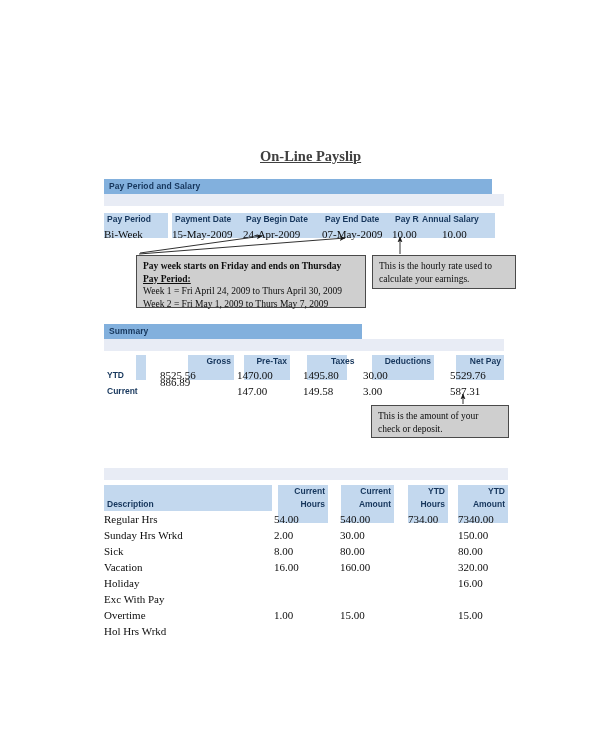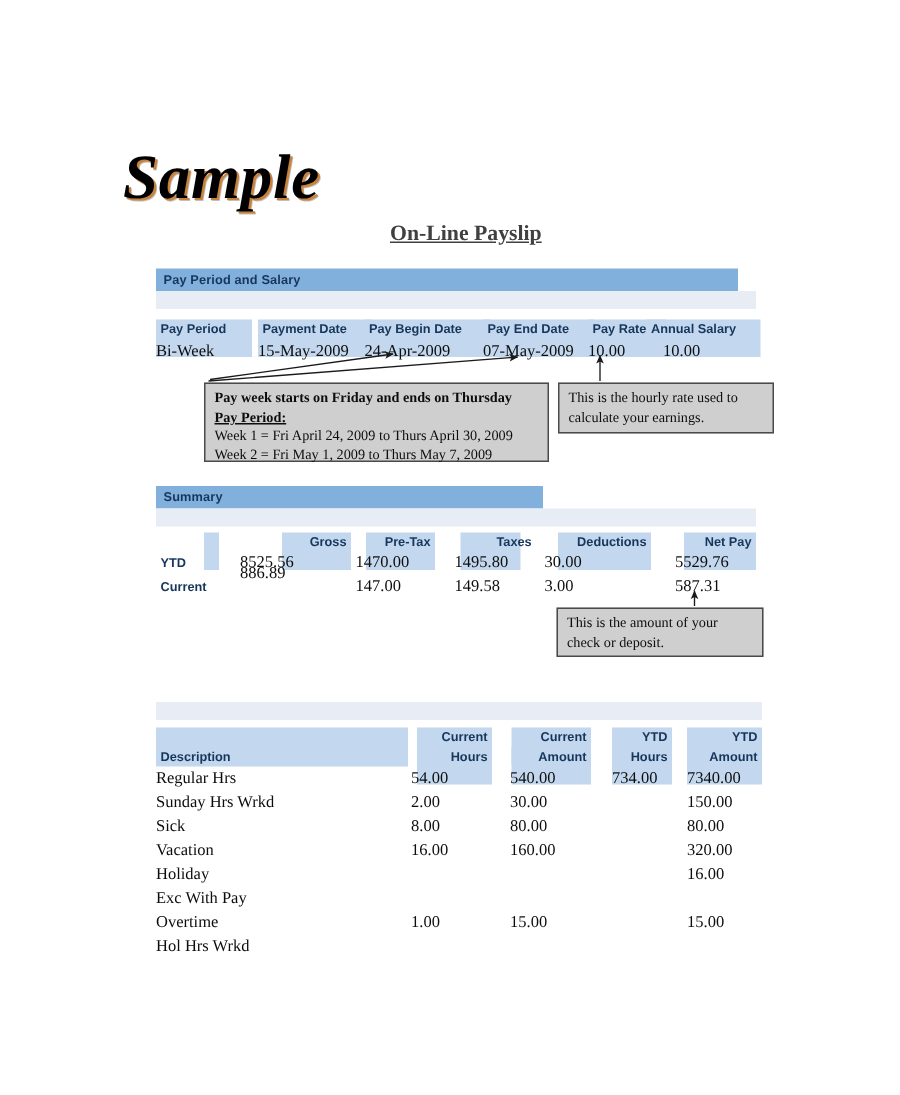--- a/index.html
+++ b/index.html
@@ -115,33 +115,32 @@
     left: 0; top: 0;
     width: 600px; height: 730px;
     pointer-events: none;
   }
 </style>
 </head>
 <body>
 
 <div class="page">
 
-  <div class="sample-title">Sample</div>
 
   <div class="doc-title">On-Line Payslip</div>
 
   <div class="section-bar" style="left:104px; top:179px; width:388px;">Pay Period and Salary</div>
   <div class="section-sub" style="left:104px; top:194px; width:400px;"></div>
 
   <div class="th l" style="left:104px; top:213px; width:64px;">Pay Period</div>
   <div class="th l" style="left:172px; top:213px; width:76px;">Payment Date</div>
   <div class="th l" style="left:243px; top:213px; width:84px;">Pay Begin Date</div>
   <div class="th l" style="left:322px; top:213px; width:74px;">Pay End Date</div>
   <div class="th l" style="left:392px; top:213px; width:52px;">Pay Rate</div>
-  <div class="th l" style="left:431px; top:213px; width:76px;">Annual Salary</div>
+  <div class="th l" style="left:419px; top:213px; width:76px;">Annual Salary</div>
 
   <div class="t" style="left:104px; top:228px;">Bi-Week</div>
   <div class="t" style="left:172px; top:228px;">15-May-2009</div>
   <div class="t" style="left:243px; top:228px;">24-Apr-2009</div>
   <div class="t" style="left:322px; top:228px;">07-May-2009</div>
   <div class="t" style="left:392px; top:228px;">10.00</div>
   <div class="t" style="left:442px; top:228px;">10.00</div>
 
   <div class="callout" style="left:136px; top:255px; width:230px; height:53px;">
     <div style="font-weight:bold;">Pay week starts on Friday and ends on Thursday</div>

